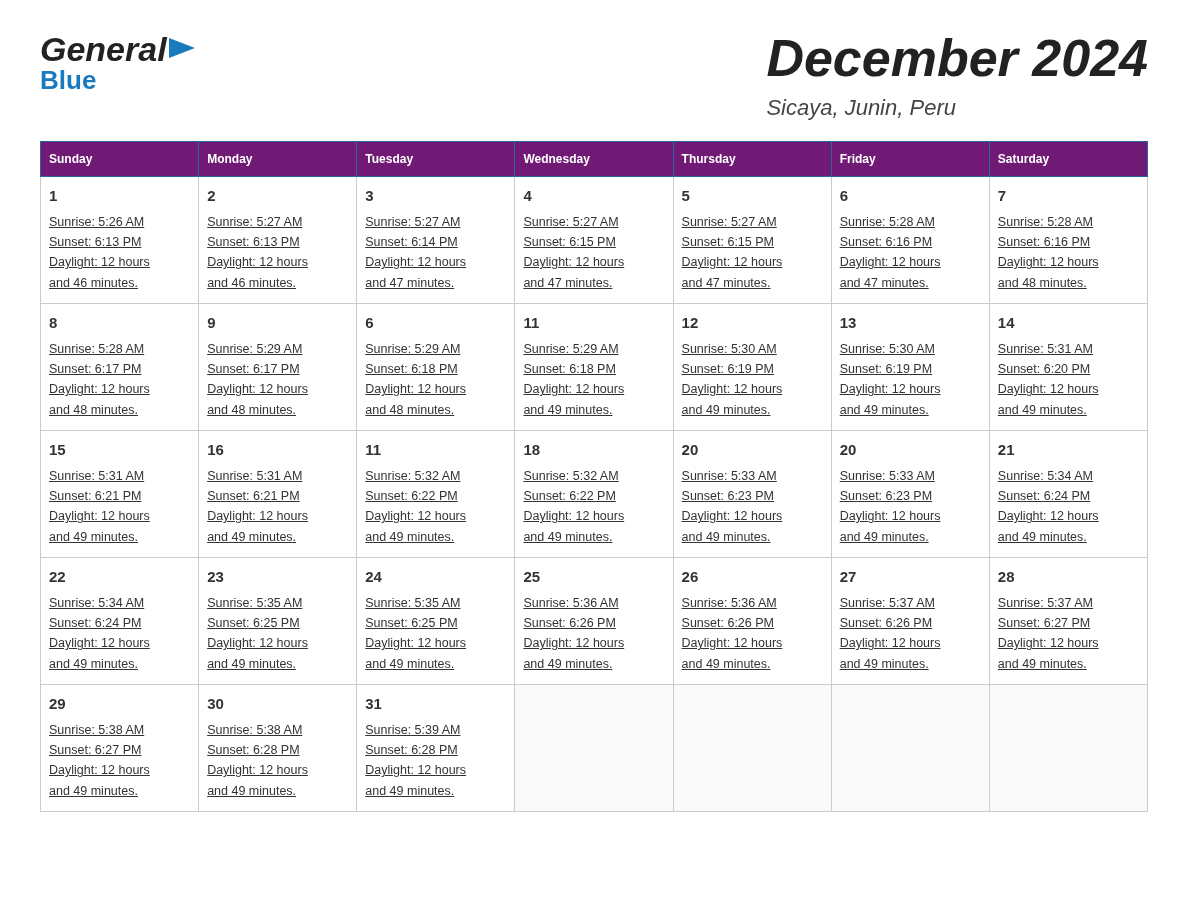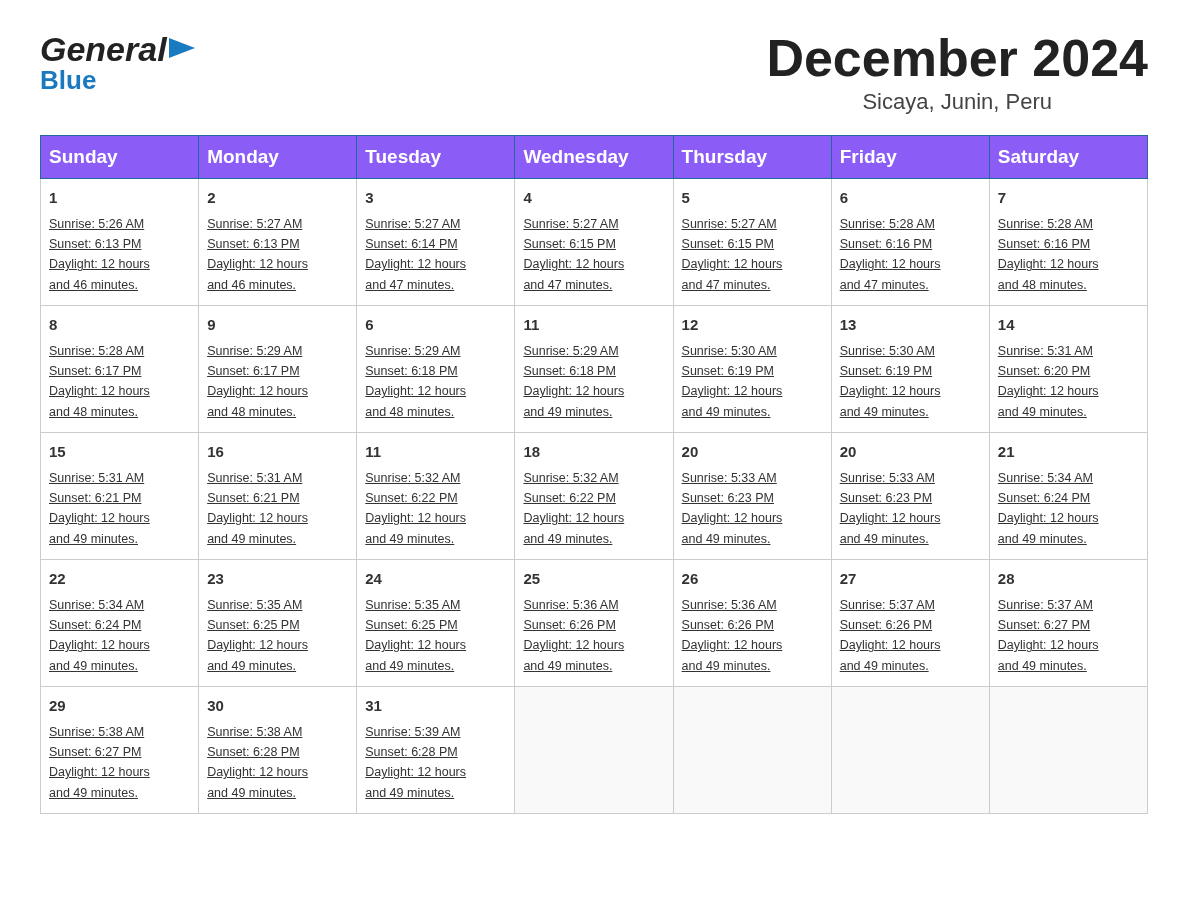--- a/index.html
+++ b/index.html
@@ -14,42 +14,43 @@
       display: flex;
       justify-content: space-between;
       align-items: flex-start;
       margin-bottom: 20px;
     }
     .logo {
       display: flex;
       flex-direction: column;
     }
     .title-section {
-      text-align: center;
+      text-align: left;
+      font-style: italic;
     }
     .month-title {
       font-size: 52px;
       font-weight: bold;
       color: #222;
       line-height: 1.1;
     }
     .subtitle {
       font-size: 22px;
       color: #444;
-      margin-top: 2px;
+      margin-top: 8px;
     }
     .calendar {
       width: 100%;
       border-collapse: collapse;
       border: 1px solid #aaa;
     }
     .calendar th {
-      background: #8b5cf6;
+      background: #701a75;
       color: #fff;
-      font-size: 19px;
+      font-size: 12px;
       font-weight: bold;
       padding: 10px 8px;
       text-align: left;
       border: 1px solid #2168a0;
     }
     .calendar td {
       vertical-align: top;
       border: 1px solid #ccc;
       padding: 8px 8px 10px 8px;
       width: 14.28%;

